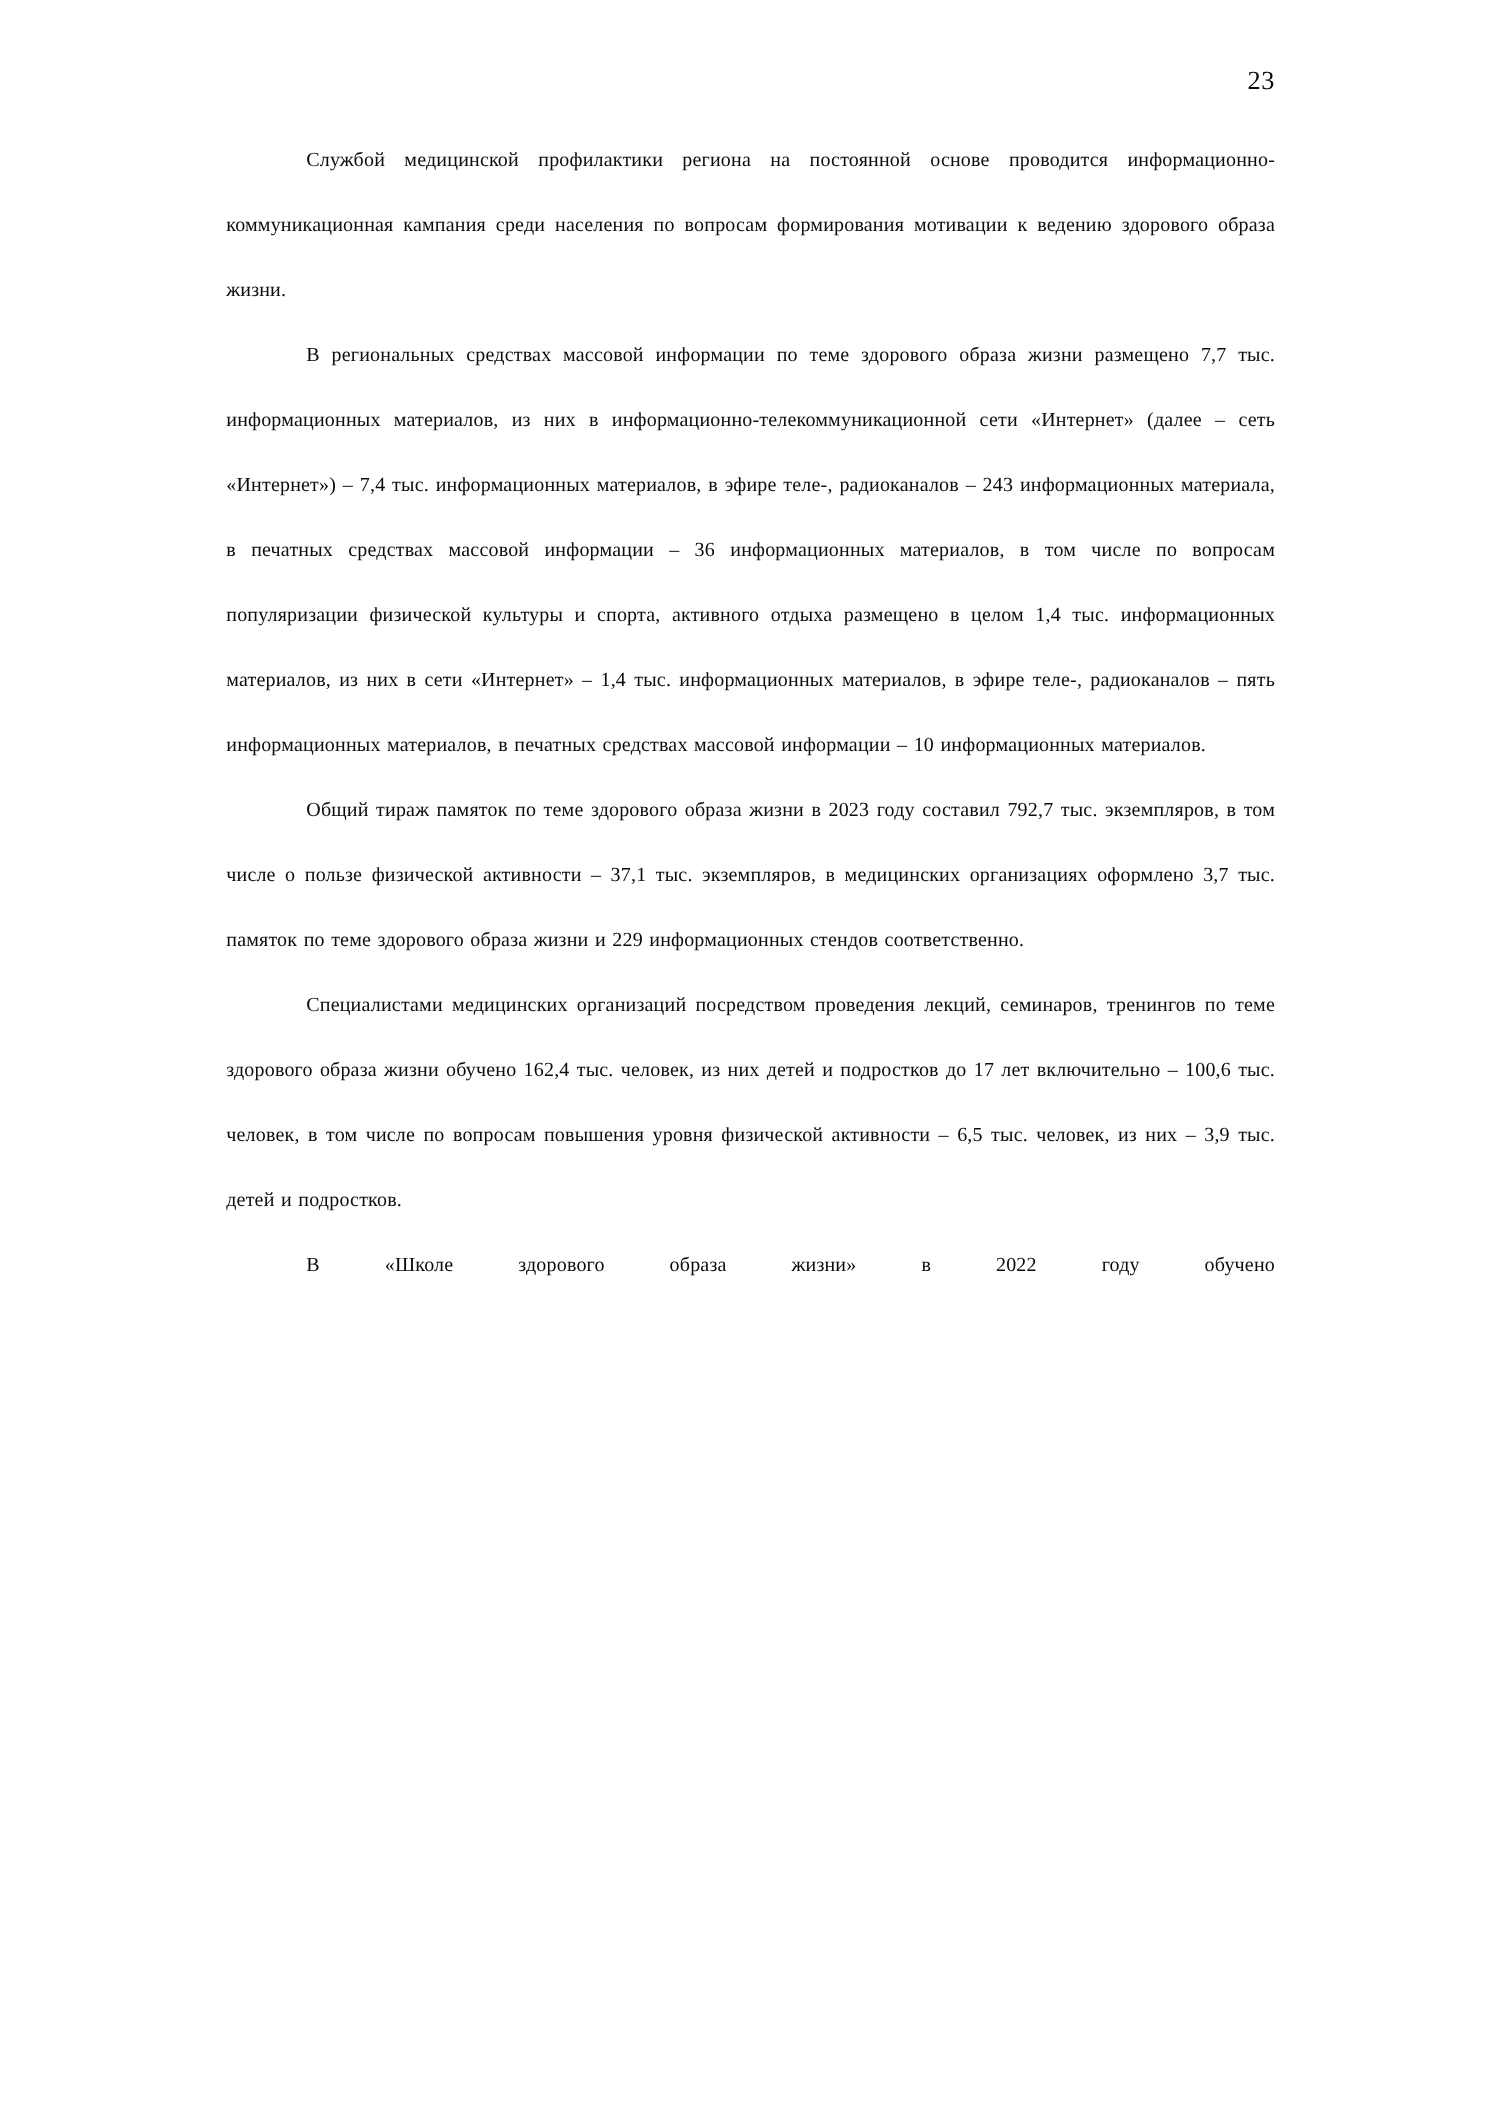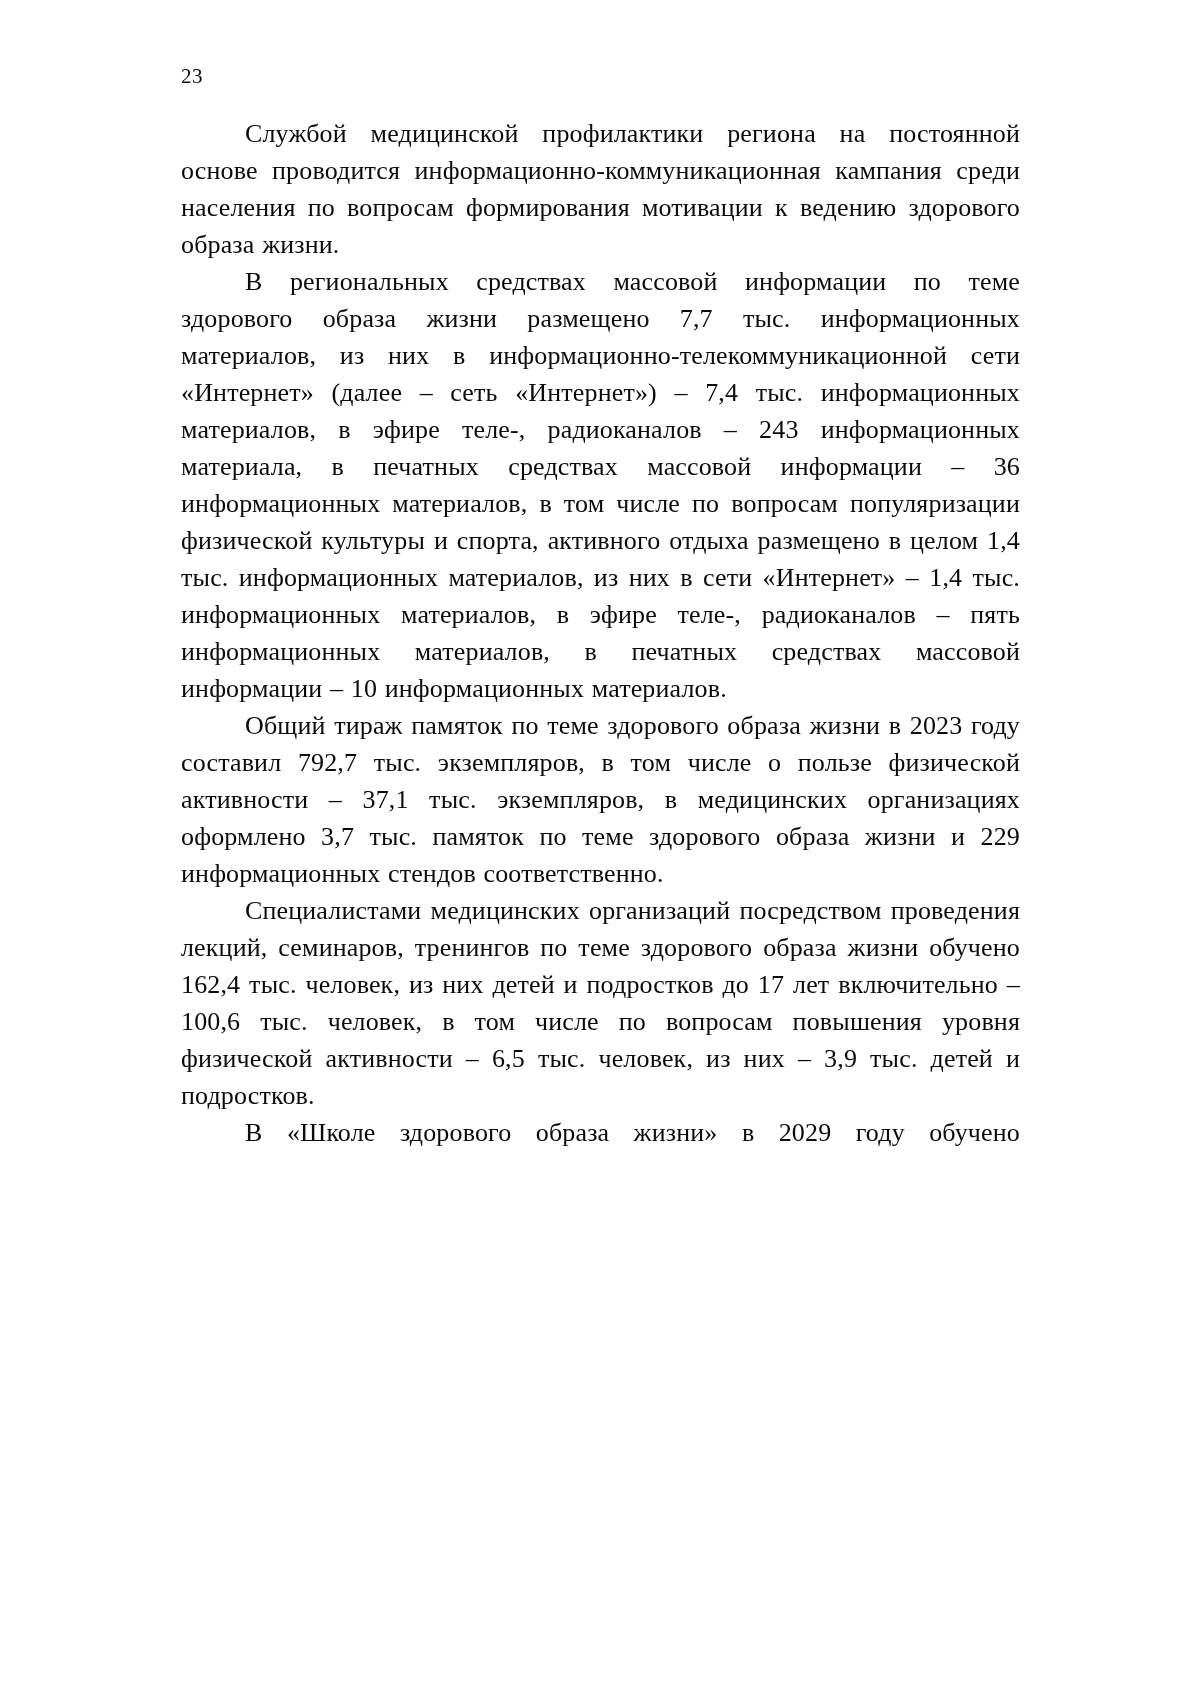--- a/index.html
+++ b/index.html
@@ -15,44 +15,44 @@
     position: relative;
     overflow: hidden;
   }
   .page {
     box-sizing: border-box;
     width: 1200px;
     height: 1691px;
     padding: 52px 180px 0 181px;
   }
   .page-number {
-    text-align: left;
+    text-align: right;
     font-size: 21px;
-    margin: 12px 0 26px 0;
+    margin: 0 0 26px 0;
     letter-spacing: 0.5px;
   }
   .doc p {
     margin: 0;
-    font-size: 26px;
-    line-height: 37px;
+    font-size: 16px;
+    line-height: 52px;
     text-align: justify;
     text-indent: 64px;
     letter-spacing: 0.15px;
     word-spacing: 1px;
   }
   .doc p.justify-all {
     text-align-last: justify;
   }
 </style>
 </head>
 <body>
 
 <div class="page">
   <p class="page-number">23</p>
 
   <div class="doc">
     <p>Службой медицинской профилактики региона на постоянной основе проводится информационно-коммуникационная кампания среди населения по вопросам формирования мотивации к ведению здорового образа жизни.</p>
     <p>В региональных средствах массовой информации по теме здорового образа жизни размещено 7,7 тыс. информационных материалов, из них в информационно-телекоммуникационной сети «Интернет» (далее – сеть «Интернет») – 7,4 тыс. информационных материалов, в эфире теле-, радиоканалов – 243 информационных материала, в печатных средствах массовой информации – 36 информационных материалов, в том числе по вопросам популяризации физической культуры и спорта, активного отдыха размещено в целом 1,4 тыс. информационных материалов, из них в сети «Интернет» – 1,4 тыс. информационных материалов, в эфире теле-, радиоканалов – пять информационных материалов, в печатных средствах массовой информации – 10 информационных материалов.</p>
     <p>Общий тираж памяток по теме здорового образа жизни в 2023 году составил 792,7 тыс. экземпляров, в том числе о пользе физической активности – 37,1 тыс. экземпляров, в медицинских организациях оформлено 3,7 тыс. памяток по теме здорового образа жизни и 229 информационных стендов соответственно.</p>
     <p>Специалистами медицинских организаций посредством проведения лекций, семинаров, тренингов по теме здорового образа жизни обучено 162,4 тыс. человек, из них детей и подростков до 17 лет включительно – 100,6 тыс. человек, в том числе по вопросам повышения уровня физической активности – 6,5 тыс. человек, из них – 3,9 тыс. детей и подростков.</p>
-    <p class="justify-all">В «Школе здорового образа жизни» в 2029 году обучено</p>
+    <p class="justify-all">В «Школе здорового образа жизни» в 2022 году обучено</p>
   </div>
 </div>
 
 </body></html>

